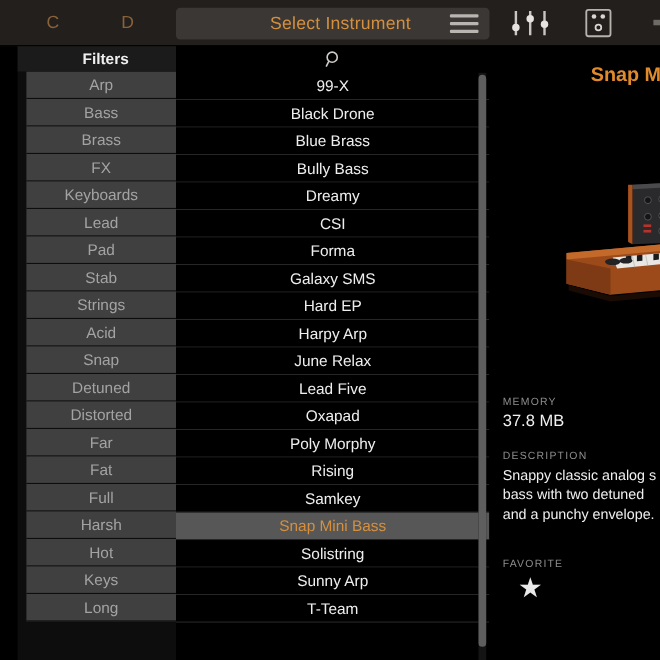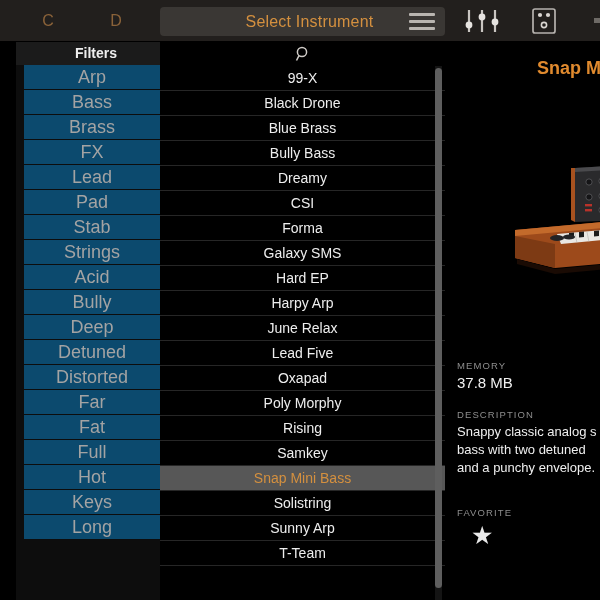--- a/index.html
+++ b/index.html
@@ -69,22 +69,22 @@
     height:23px; line-height:23px; text-align:center;
     color:#efefef; font-size:14px; font-weight:bold;
     background:#1b1b1b;
   }
   .filters-scroll {
     position:relative; height:535px; overflow:hidden;
     padding-left:8px;
   }
   .filter-item {
     height:25px; line-height:25px; width:136px;
-    background:#0c4a6e; color:#a3a3a3;
-    font-size:18px; text-align:center;
+    background:#404040; color:#a3a3a3;
+    font-size:14px; text-align:center;
     border-bottom:1px solid #0d0d0d;
   }
   .filters-track {
     position:absolute; right:8px; top:0; width:8px; height:535px;
     background:#161616;
   }
   .filters-thumb {
     position:absolute; right:8px; top:2px; width:8px; height:146px;
     background:#6d6d6d; border-radius:4px;
   }
@@ -175,32 +175,33 @@
   </div>
 
   <div class="col-filters">
     <div class="filters-title">Filters</div>
     <div class="filters-scroll">
       <div id="filter-items">
           <div class="filter-item"><span>Arp</span></div>
           <div class="filter-item"><span>Bass</span></div>
           <div class="filter-item"><span>Brass</span></div>
           <div class="filter-item"><span>FX</span></div>
+          <div class="filter-item"><span>Keyboards</span></div>
           <div class="filter-item"><span>Lead</span></div>
           <div class="filter-item"><span>Pad</span></div>
           <div class="filter-item"><span>Stab</span></div>
           <div class="filter-item"><span>Strings</span></div>
           <div class="filter-item"><span>Acid</span></div>
-          <div class="filter-item"><span>Bully</span></div>
-          <div class="filter-item"><span>Deep</span></div>
+          <div class="filter-item"><span>Snap</span></div>
           <div class="filter-item"><span>Detuned</span></div>
           <div class="filter-item"><span>Distorted</span></div>
           <div class="filter-item"><span>Far</span></div>
           <div class="filter-item"><span>Fat</span></div>
           <div class="filter-item"><span>Full</span></div>
+          <div class="filter-item"><span>Harsh</span></div>
           <div class="filter-item"><span>Hot</span></div>
           <div class="filter-item"><span>Keys</span></div>
           <div class="filter-item"><span>Long</span></div>
         </div>
       <div class="filters-track"></div>
       <div class="filters-thumb"></div>
     </div>
   </div>
 
   <div class="col-presets">

